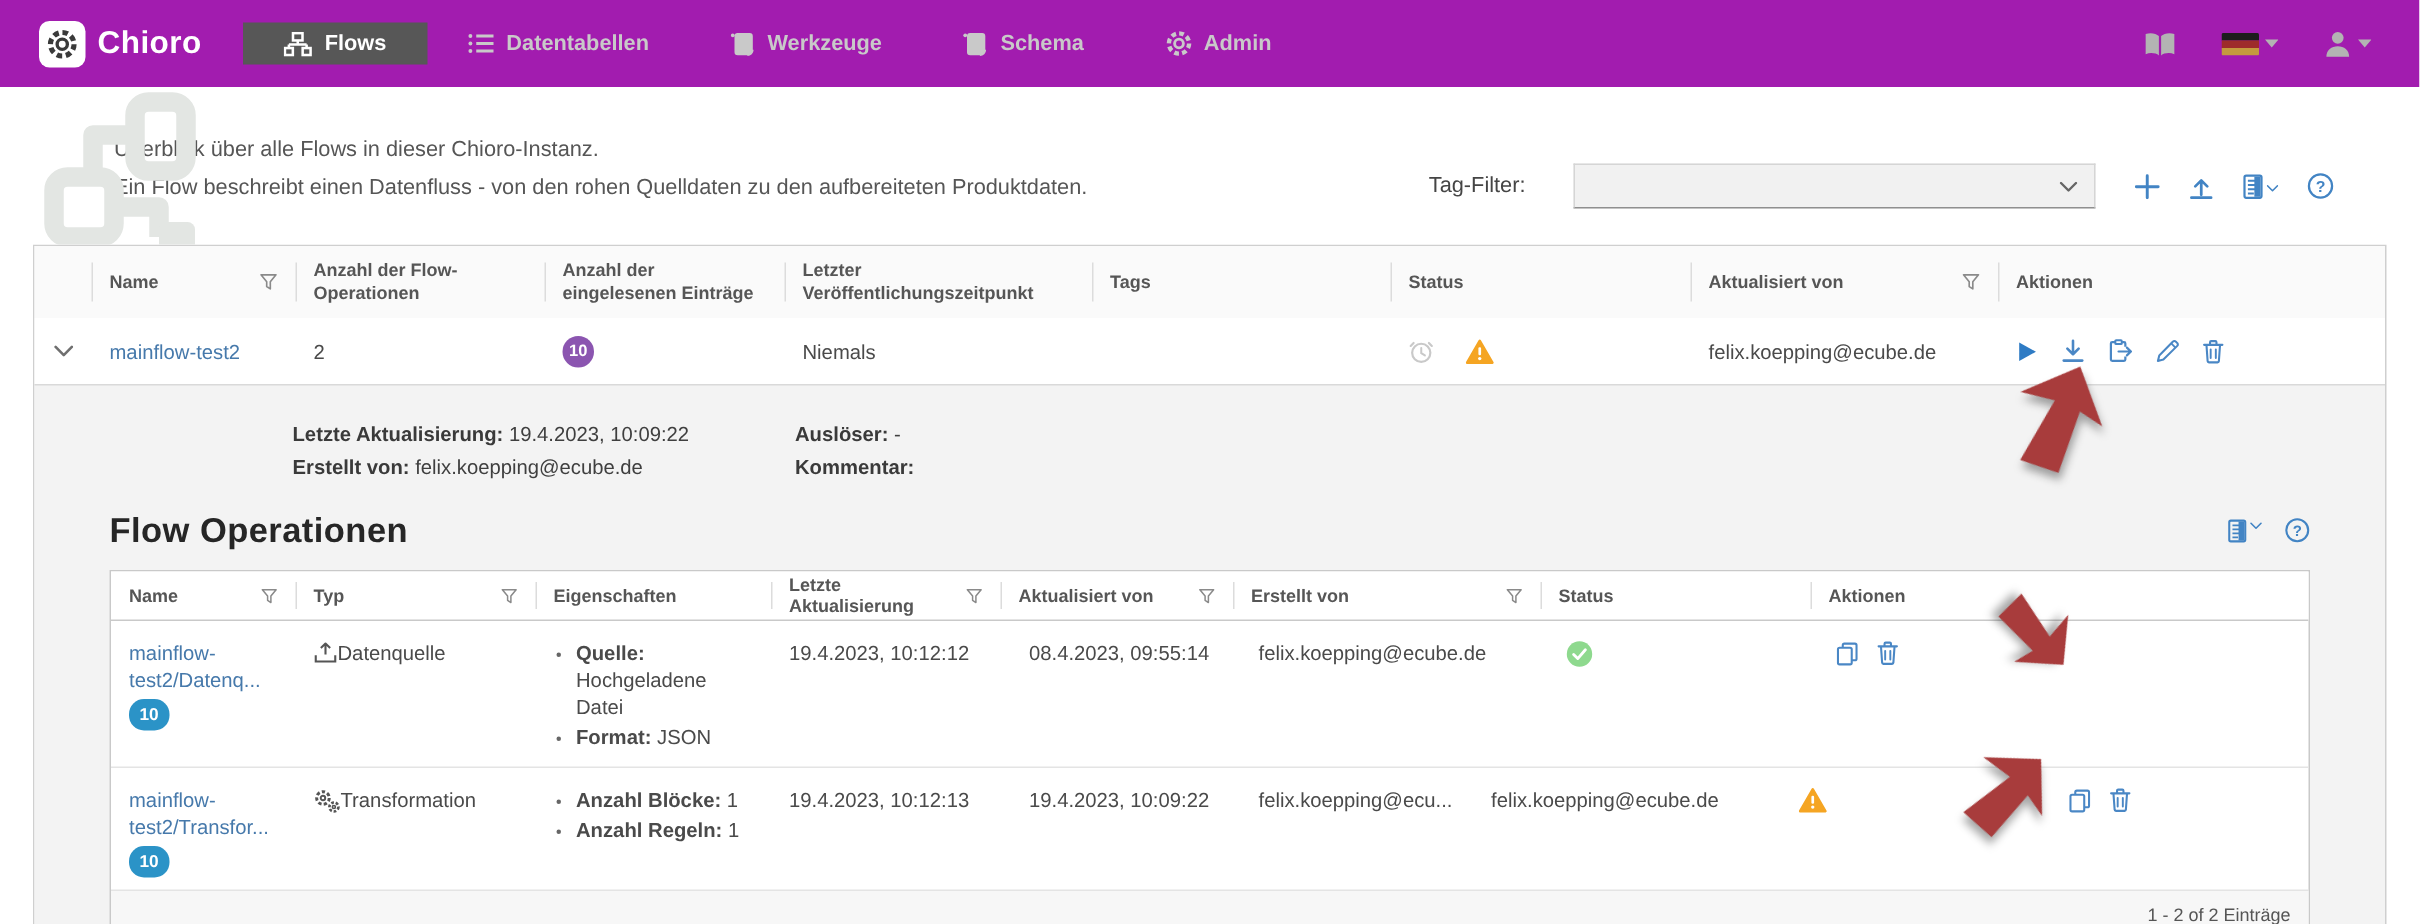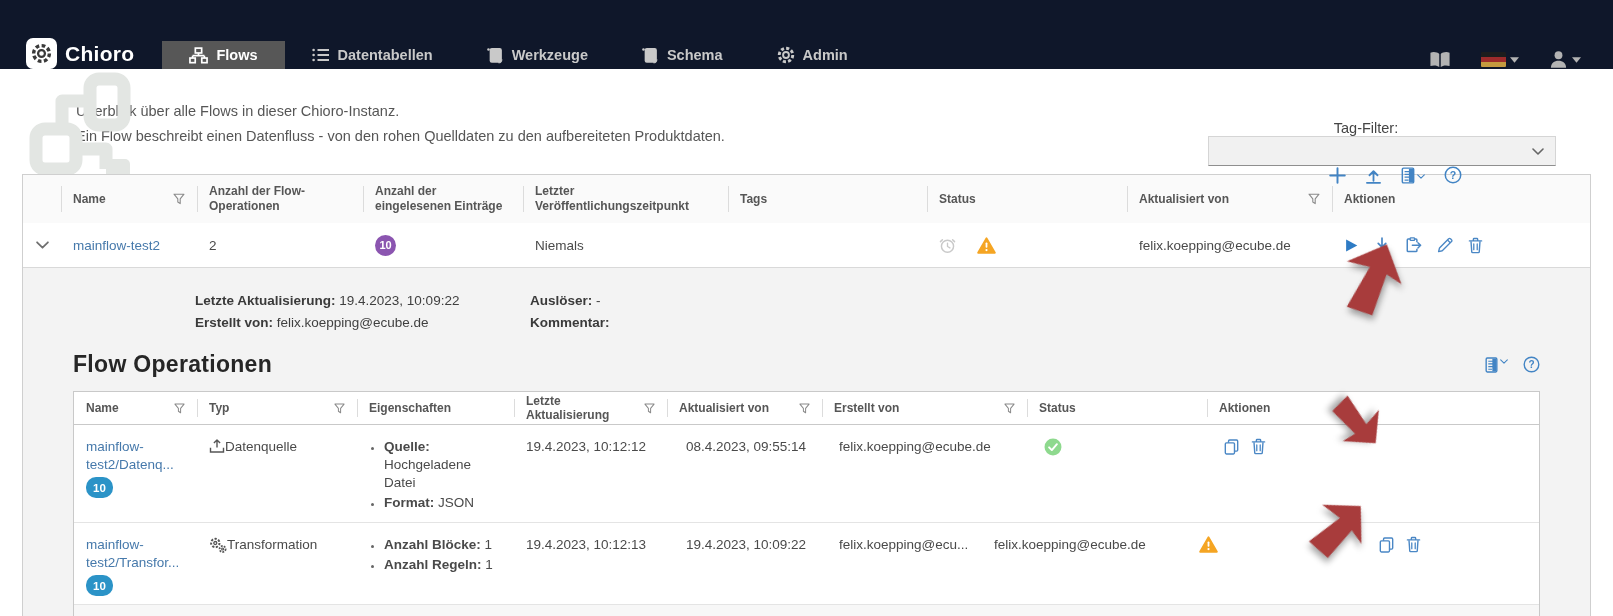--- a/index.html
+++ b/index.html
@@ -5,39 +5,39 @@
   * { box-sizing: border-box; }
   html,body { margin:0; padding:0; }
   body {
     width:1613px; height:616px; overflow:hidden; position:relative;
     font-family:"Liberation Sans","DejaVu Sans",sans-serif;
     background:#ffffff; color:#4a4a4a;
   }
   svg { display:block; }
 
   
-  .navbar { height:69px; background:#0f172a; display:flex; align-items:flex-end; color:#c9c9c9; }
+  .navbar { height:58px; background:#a21caf; display:flex; align-items:center; color:#c9c9c9; }
   .brand { display:flex; align-items:center; gap:8px; padding:0 26px 0 26px; }
   .brand-logo { width:31px; height:31px; background:#ffffff; border-radius:7px; display:flex; align-items:center; justify-content:center; color:#3a3a3a; }
   .brand-name { color:#ffffff; font-size:21px; font-weight:bold; letter-spacing:0.3px; }
   .nav-items { display:flex; align-items:stretch; margin-left:2px; }
   .nav-item { display:flex; align-items:center; gap:8px; padding:0 27px; font-size:14.5px; font-weight:bold; cursor:pointer; }
   .nav-item.active { background:#575757; color:#ffffff; }
   .nav-divider { width:1px; background:#5d5d5d; margin:14px 0 14px 12px; }
   .nav-right { margin-left:auto; display:flex; align-items:center; gap:30px; padding-right:32px; color:#b3b3b3; }
   .flag-wrap { display:flex; align-items:center; gap:4px; cursor:pointer; }
   .flag { width:25px; height:15px; display:flex; flex-direction:column; border-radius:1px; overflow:hidden; }
   .flag div { flex:1; }
   .user-wrap { display:flex; align-items:center; gap:4px; cursor:pointer; }
 
   
   .intro { position:relative; height:105px; background:#ffffff; }
   .watermark { position:absolute; left:22px; top:2px; pointer-events:none; }
   .intro-text { padding:30px 0 0 76px; font-size:14.5px; color:#565656; line-height:24.5px; }
-  .intro-controls { position:absolute; right:57px; top:51px; display:flex; align-items:center;flex-direction:column; }
+  .intro-controls { position:absolute; right:57px; top:51px; display:flex; align-items:center; }
   .tagfilter-label { font-size:14.5px; color:#454545; margin-right:32px; }
   .tag-select { width:348px; height:30px; background:#f1f1f1; border:1px solid #d5d5d5; border-bottom:1px solid #8f8f8f;
     display:flex; align-items:center; justify-content:flex-end; padding-right:11px; color:#666; cursor:pointer; }
   .ctrl-icons { display:flex; align-items:center; gap:19px; margin-left:26px; color:#4284c4; }
   .ctrl-icons .ic { cursor:pointer; display:flex; align-items:center; }
   .doc-chev { display:flex; align-items:flex-start; gap:2px; }
 
   
   .flows-panel { margin:0 22px; border:1px solid #cfcfcf; }
   .ft-header { display:flex; align-items:stretch; background:#fafafa; height:48px; }

